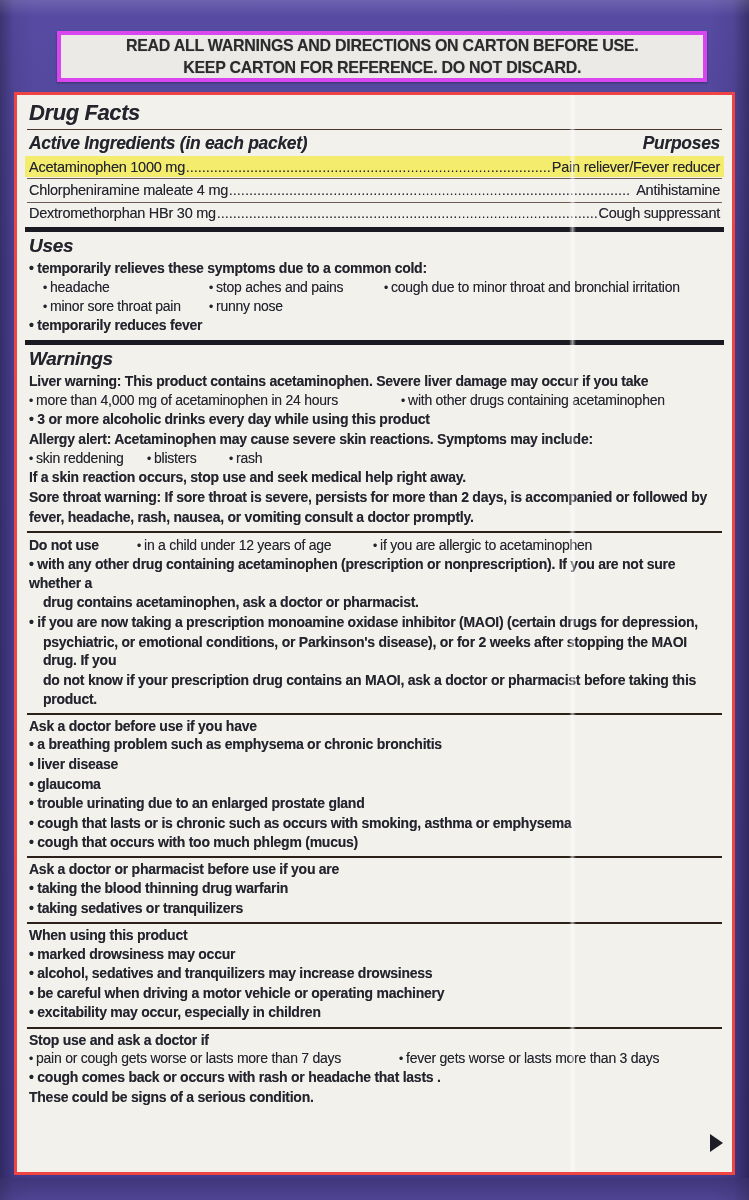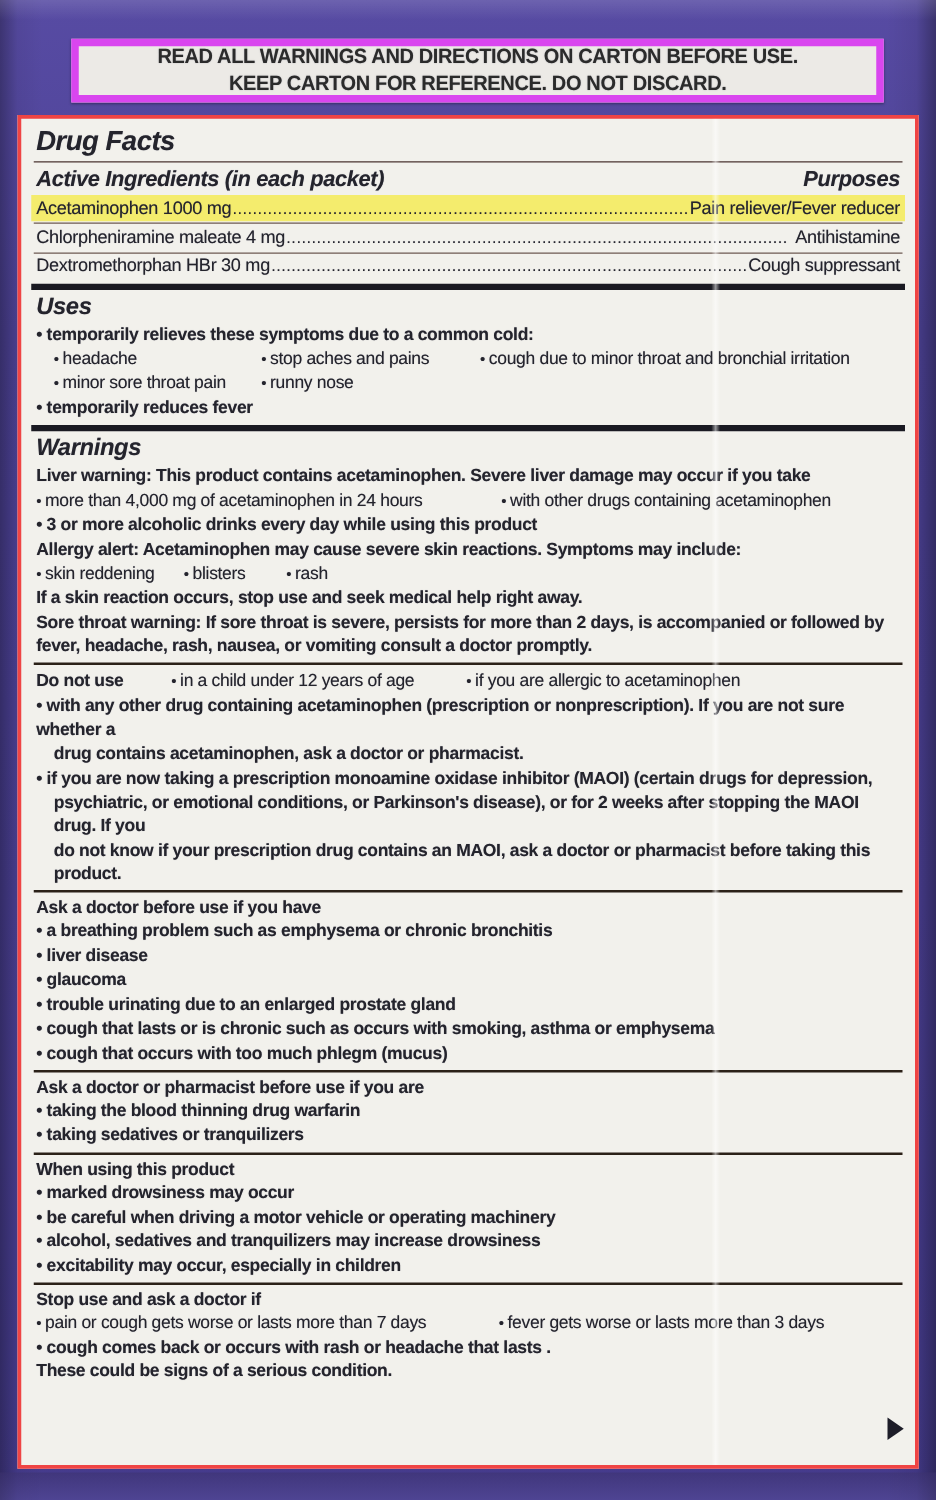--- a/index.html
+++ b/index.html
@@ -28,21 +28,21 @@
   .carton-bottom-band {
     position:absolute; left:0; right:0; bottom:0; height:22px;
     background: linear-gradient(180deg, rgba(60,50,110,0.55), rgba(95,85,160,0.35));
   }
 
   
   .read-banner {
     position: absolute;
     left: 57px; top: 31px; width: 650px; height: 51px;
     background: #eceae6;
-    border: 6px solid #d946ef;
+    border: 4px solid #d946ef;
     display: flex; flex-direction: column;
     align-items: center; justify-content: center;
     box-shadow: 0 1px 2px rgba(0,0,0,0.35);
   }
   .read-banner div {
     font-family: "Liberation Sans", sans-serif;
     font-weight: bold;
     font-size: 16.5px;
     letter-spacing: -0.3px;
     color: #2b2b2b;
@@ -262,22 +262,22 @@
   <div class="sec">
     <div class="sub-head t">Ask a doctor or pharmacist before use if you are</div>
     <div class="line b t">taking the blood thinning drug warfarin</div>
     <div class="line b t">taking sedatives or tranquilizers</div>
   </div>
   <div class="rule-med"></div>
 
   <div class="sec">
     <div class="sub-head t">When using this product</div>
     <div class="line b t">marked drowsiness may occur</div>
+    <div class="line b t">alcohol, sedatives and tranquilizers may increase drowsiness</div>
     <div class="line b t">be careful when driving a motor vehicle or operating machinery</div>
-    <div class="line b t">alcohol, sedatives and tranquilizers may increase drowsiness</div>
     <div class="line b t">excitability may occur, especially in children</div>
   </div>
   <div class="rule-med"></div>
 
   <div class="sec">
     <div class="sub-head t">Stop use and ask a doctor if</div>
     <div class="cols t">
       <div class="c bsm" style="width:370px">pain or cough gets worse or lasts more than 7 days</div>
       <div class="c bsm">fever gets worse or lasts more than 3 days</div>
     </div>

